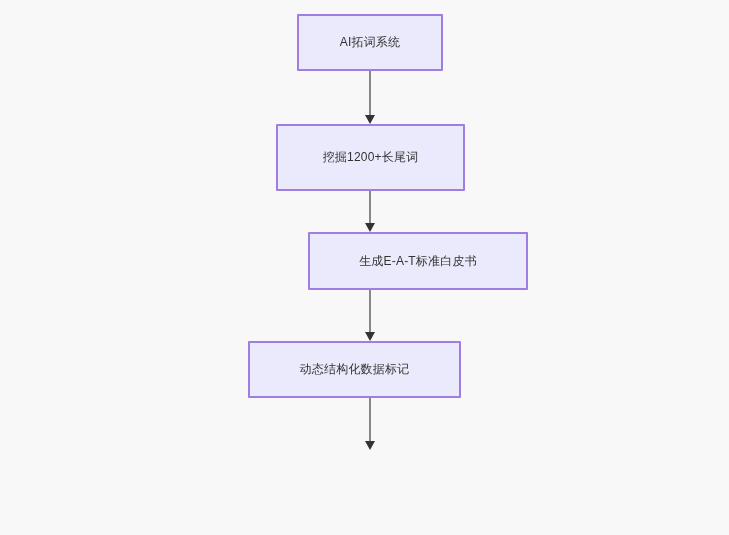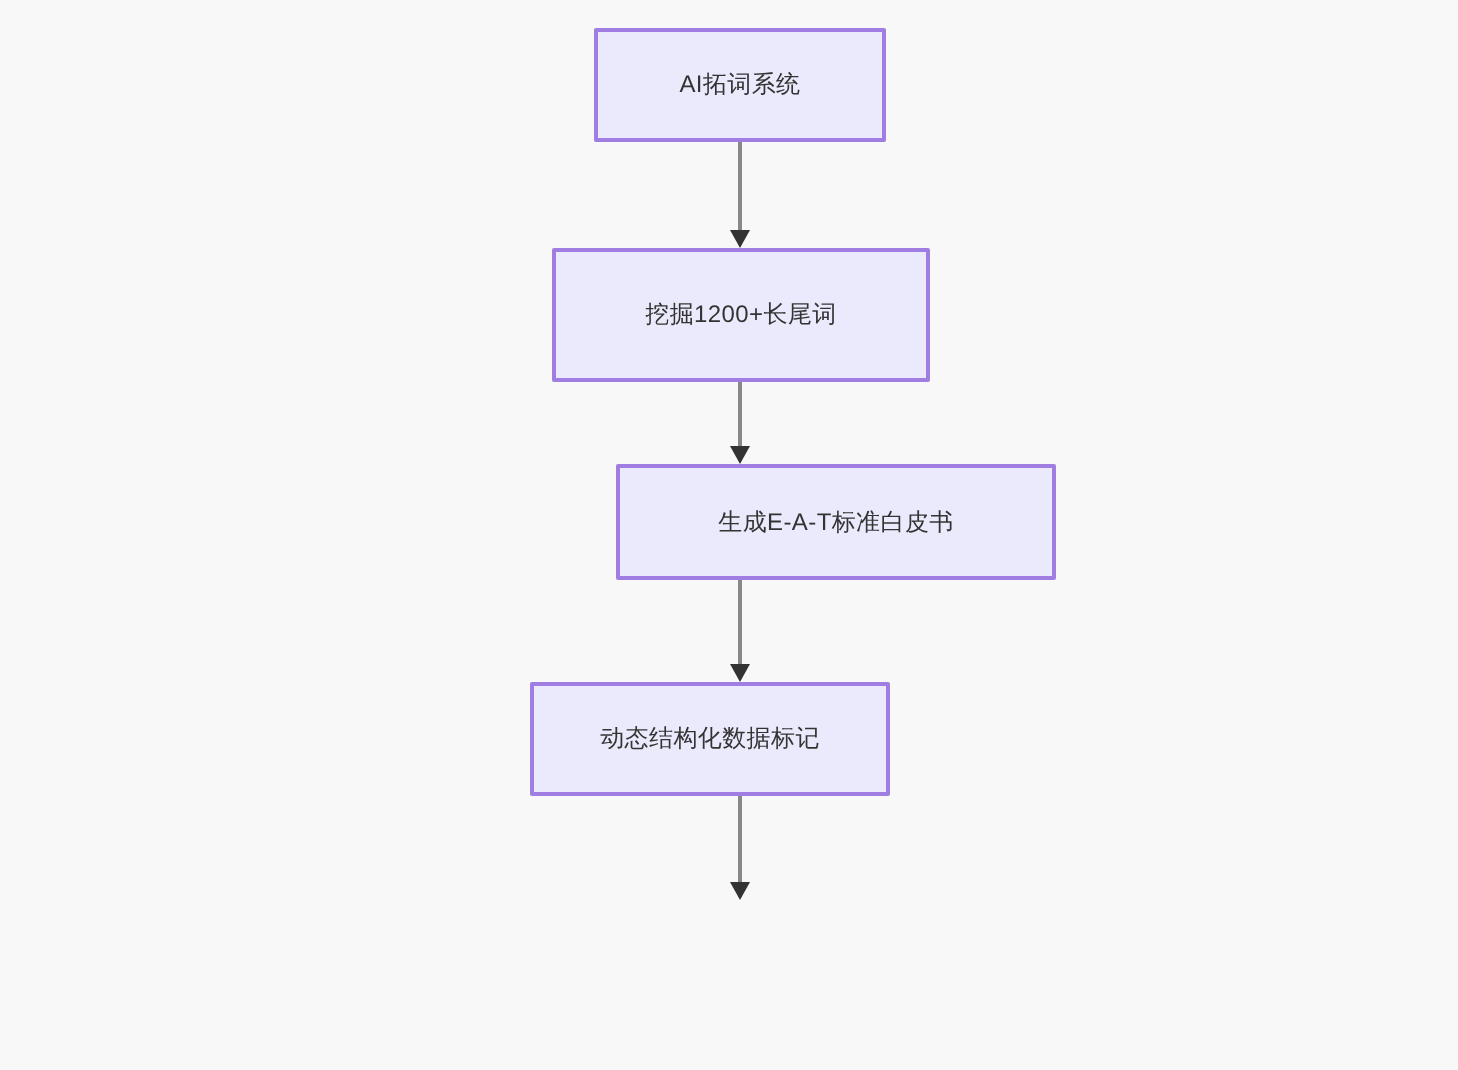--- a/index.html
+++ b/index.html
@@ -61,21 +61,21 @@
     height: 0;
     border-left: 5px solid transparent;
     border-right: 5px solid transparent;
     border-top: 9px solid #333333;
   }
 
   
   .node-1 { left: 297px; top: 14px;  width: 146px; height: 57px; }
   .node-2 { left: 276px; top: 124px; width: 189px; height: 67px; }
   .node-3 { left: 261px; top: 232px; width: 220px; height: 58px; margin-left: 47px; }
-  .node-4 { left: 265px; top: 341px; width: 180px; height: 57px; }
+  .node-4 { left: 248px; top: 341px; width: 213px; height: 57px; }
   .node-5 { left: 254px; top: 450px; width: 233px; height: 58px; }
 
   
   .conn-1 { left: 369px; top: 71px;  height: 53px; }
   .conn-2 { left: 369px; top: 181px; height: 51px; }
   .conn-3 { left: 369px; top: 290px; height: 51px; }
   .conn-4 { left: 369px; top: 398px; height: 52px; }
 </style>
 </head>
 <body>

